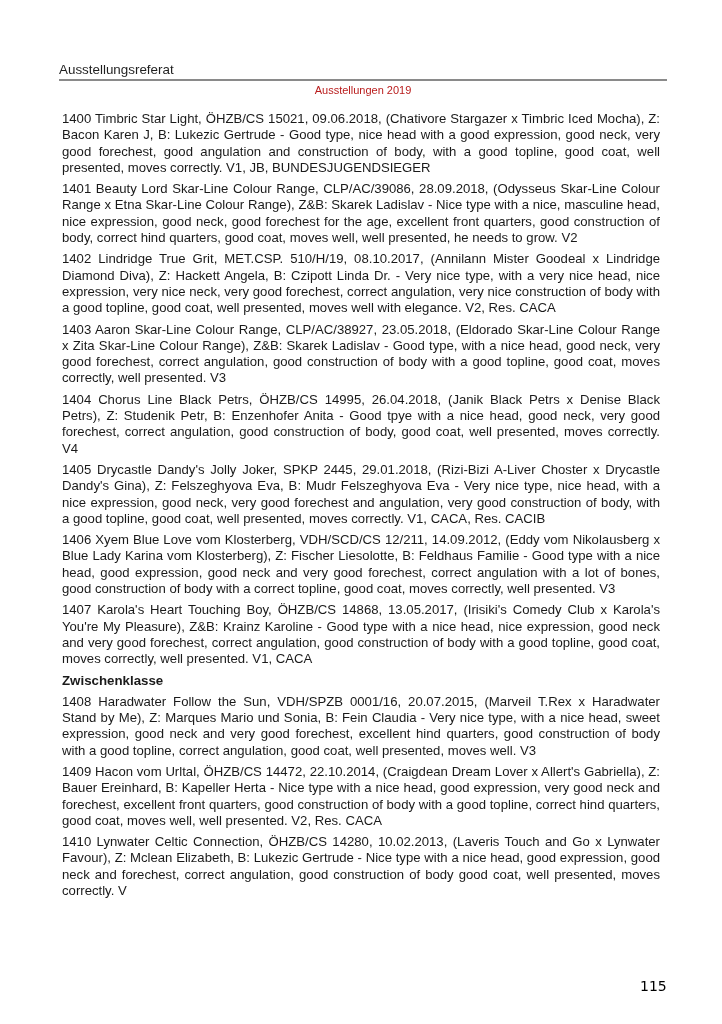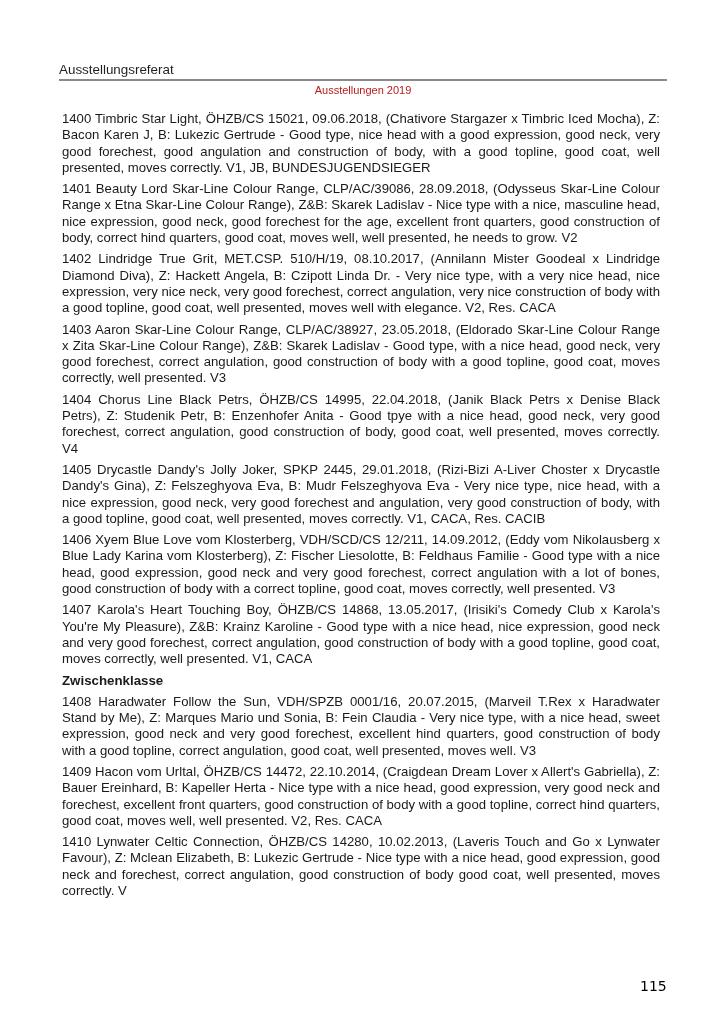--- a/index.html
+++ b/index.html
@@ -77,21 +77,21 @@
 <div class="header-title">Ausstellungsreferat</div>
 <div class="header-rule"></div>
 <div class="header-subtitle">Ausstellungen 2019</div>
 
 <div class="content">
   <p class="entry">1400 Timbric Star Light, ÖHZB/CS 15021, 09.06.2018, (Chativore Stargazer x Timbric Iced Mocha), Z: Bacon Karen J, B: Lukezic Gertrude - Good type, nice head with a good expression, good neck, very good forechest, good angulation and construction of body, with a good topline, good coat, well presented, moves correctly. V1, JB, BUNDESJUGENDSIEGER</p>
   <p class="entry">1401 Beauty Lord Skar-Line Colour Range, CLP/AC/39086, 28.09.2018, (Odysseus Skar-Line Col­our Range x Etna Skar-Line Colour Range), Z&amp;B: Skarek Ladislav - Nice type with a nice, masculine head, nice expression, good neck, good forechest for the age, excellent front quarters, good con­struction of body, correct hind quarters, good coat, moves well, well presented, he needs to grow. V2</p>
 
   <p class="entry">1402 Lindridge True Grit, MET.CSP. 510/H/19, 08.10.2017, (Annilann Mister Goodeal x Lindridge Diamond Diva), Z: Hackett Angela, B: Czipott Linda Dr. - Very nice type, with a very nice head, nice expression, very nice neck, very good forechest, correct angulation, very nice construction of body with a good topline, good coat, well presented, moves well with elegance. V2, Res. CACA</p>
   <p class="entry">1403 Aaron Skar-Line Colour Range, CLP/AC/38927, 23.05.2018, (Eldorado Skar-Line Colour Range x Zita Skar-Line Colour Range), Z&amp;B: Skarek Ladislav - Good type, with a nice head, good neck, very good forechest, correct angulation, good construction of body with a good topline, good coat, moves correctly, well presented. V3</p>
-  <p class="entry">1404 Chorus Line Black Petrs, ÖHZB/CS 14995, 22.04.2018, (Janik Black Petrs x Denise Black Petrs), Z: Studenik Petr, B: Enzenhofer Anita - Good tpye with a nice head, good neck, very good forechest, correct angulation, good construction of body, good coat, well presented, moves correctly. V4</p>
+  <p class="entry">1404 Chorus Line Black Petrs, ÖHZB/CS 14995, 26.04.2018, (Janik Black Petrs x Denise Black Petrs), Z: Studenik Petr, B: Enzenhofer Anita - Good tpye with a nice head, good neck, very good forechest, correct angulation, good construction of body, good coat, well presented, moves correctly. V4</p>
   <p class="entry">1405 Drycastle Dandy's Jolly Joker, SPKP 2445, 29.01.2018, (Rizi-Bizi A-Liver Choster x Drycastle Dandy's Gina), Z: Felszeghyova Eva, B: Mudr Felszeghyova Eva - Very nice type, nice head, with a nice expression, good neck, very good forechest and angulation, very good construction of body, with a good topline, good coat, well presented, moves correctly. V1, CACA, Res. CACIB</p>
 
   <p class="entry">1406 Xyem Blue Love vom Klosterberg, VDH/SCD/CS 12/211, 14.09.2012, (Eddy vom Nikolausberg x Blue Lady Karina vom Klosterberg), Z: Fischer Liesolotte, B: Feldhaus Familie - Good type with a nice head, good expression, good neck and very good forechest, correct angulation with a lot of bones, good construction of body with a correct topline, good coat, moves correctly, well presented. V3</p>
   <p class="entry">1407 Karola's Heart Touching Boy, ÖHZB/CS 14868, 13.05.2017, (Irisiki's Comedy Club x Karola's You're My Pleasure), Z&amp;B: Krainz Karoline - Good type with a nice head, nice expression, good neck and very good forechest, correct angulation, good construction of body with a good topline, good coat, moves correctly, well presented. V1, CACA</p>
 
   <div class="section-heading">Zwischenklasse</div>
   <p class="entry">1408 Haradwater Follow the Sun, VDH/SPZB 0001/16, 20.07.2015, (Marveil T.Rex x Haradwater Stand by Me), Z: Marques Mario und Sonia, B: Fein Claudia - Very nice type, with a nice head, sweet expression, good neck and very good forechest, excellent hind quarters, good construction of body with a good topline, correct angulation, good coat, well presented, moves well. V3</p>
   <p class="entry">1409 Hacon vom Urltal, ÖHZB/CS 14472, 22.10.2014, (Craigdean Dream Lover x Allert's Gabriella), Z: Bauer Ereinhard, B: Kapeller Herta - Nice type with a nice head, good expression, very good neck and forechest, excellent front quarters, good construction of body with a good topline, correct hind quarters, good coat, moves well, well presented. V2, Res. CACA</p>
   <p class="entry">1410 Lynwater Celtic Connection, ÖHZB/CS 14280, 10.02.2013, (Laveris Touch and Go x Lynwater Favour), Z: Mclean Elizabeth, B: Lukezic Gertrude - Nice type with a nice head, good expression, good neck and forechest, correct angulation, good construction of body good coat, well presented, moves correctly. V</p>
 </div>

